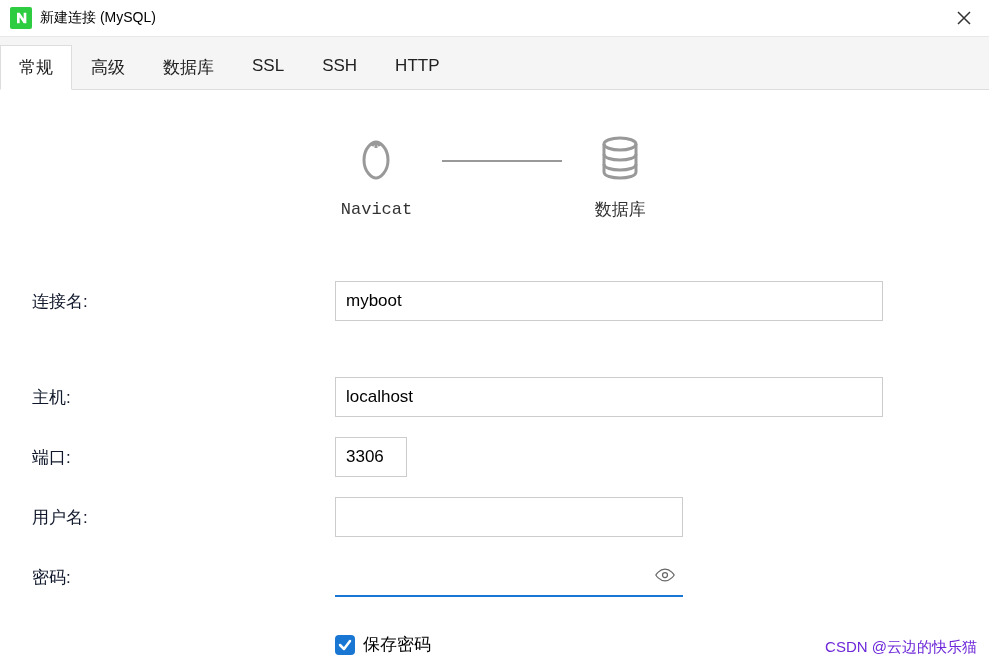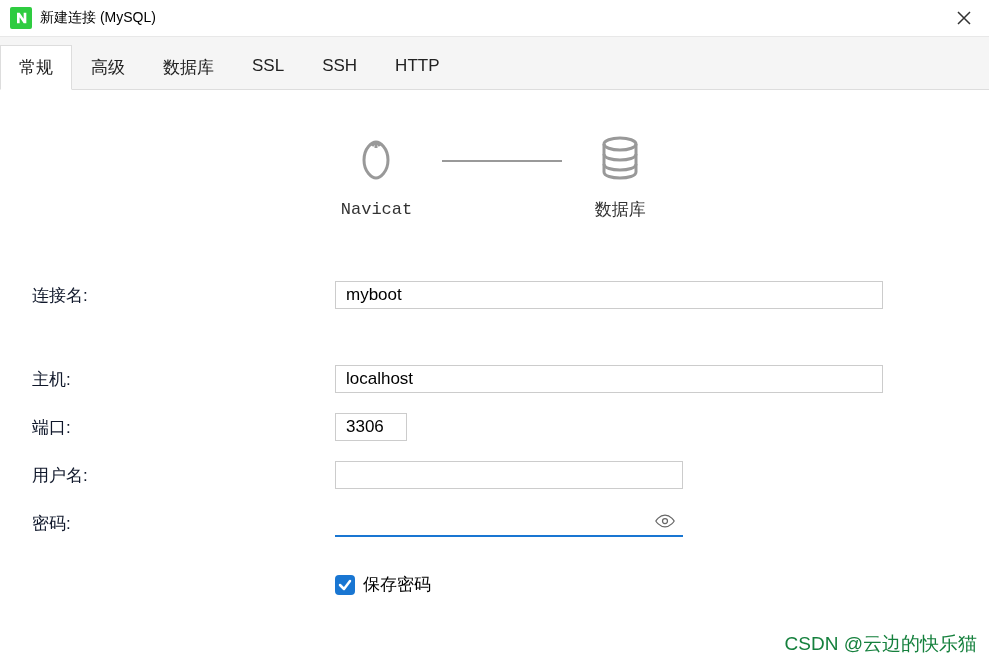--- a/index.html
+++ b/index.html
@@ -133,21 +133,21 @@
     .form-label {
       width: 305px;
       font-size: 17px;
       color: #0f172a;
       padding-left: 2px;
     }
     .form-input-wrap {
       position: relative;
     }
     .form-input {
-      height: 28px;
+      height: 40px;
       padding: 4px 10px;
       font-size: 17px;
       border: 1px solid #ccc;
       background: #fff;
       color: #000;
       font-family: inherit;
     }
     .form-input.wide {
       width: 548px;
     }
@@ -200,22 +200,22 @@
       font-size: 17px;
       color: #000;
     }
     .gap-large {
       margin-top: 36px;
     }
     .watermark {
       position: absolute;
       right: 12px;
       bottom: 8px;
-      color: #15803d;
-      font-size: 19px;
+      color: #6d28d9;
+      font-size: 15px;
     }
   </style>
 </head>
 <body>
 
 <div class="window">
   <div class="titlebar">
     <div class="app-icon">
       <svg viewBox="0 0 24 24">
           <path fill="#fff" d="M6 4 L6 20 L10 20 L10 11 L16 20 L20 20 L20 4 L16 4 L16 13 L10 4 Z"></path>

